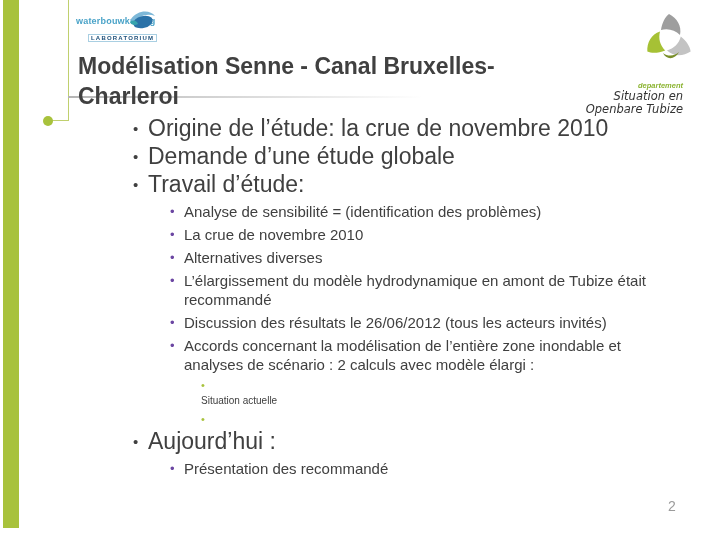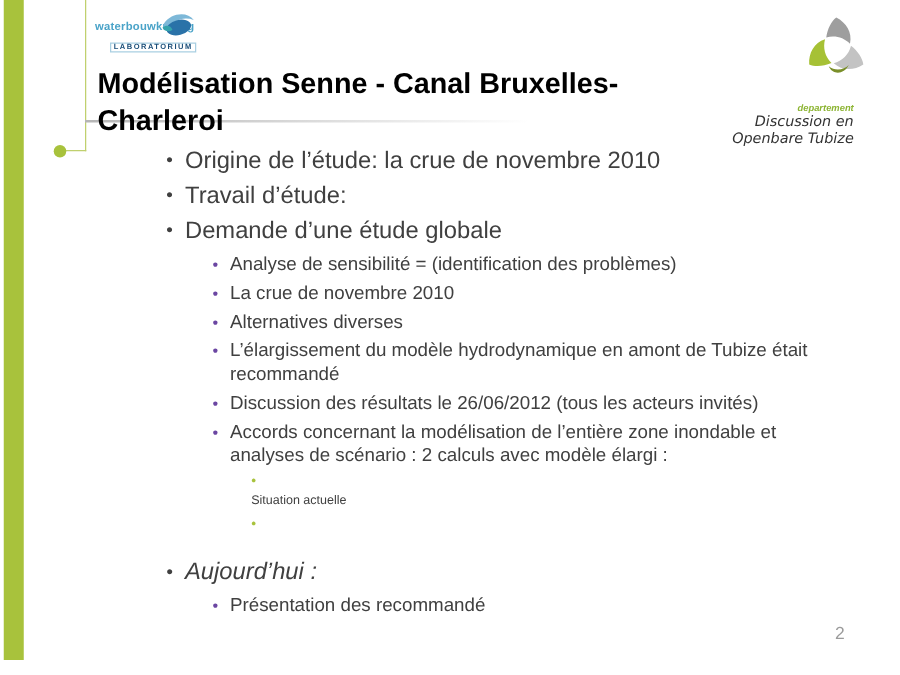--- a/index.html
+++ b/index.html
@@ -22,32 +22,32 @@
   .wb-icon{position:absolute;left:50px;top:-8px;}
   
   .mow-logo{position:absolute;top:13px;right:23px;width:150px;text-align:right;}
   .mow-icon{display:inline-block;margin:0;}
   .mow-dept{display:block;font-size:7.5px;font-style:italic;font-weight:bold;color:#8cb432;
     padding-right:14px;margin-top:14px;font-family:Liberation Sans, sans-serif;}
   .mow-line{display:block;font-size:11.5px;font-style:italic;color:#333333;line-height:13px;
     font-family:"DejaVu Sans", sans-serif;padding-right:14px;}
   
   .slide-title{position:absolute;left:78px;top:36px;width:512px;font-size:23px;font-weight:bold;
-    color:#000000;line-height:30px;}
+    color:#404040;line-height:30px;}
   
   .content{position:absolute;left:133px;top:112px;width:546px;padding-top:6px;}
   .item{display:flex;align-items:flex-start;}
   .bullet::before{content:"\2022";}
-  .l1{font-size:19px;line-height:21px;margin-bottom:7px;}
+  .l1{font-size:23px;line-height:21px;margin-bottom:7px;}
   .l1 .bullet{flex:none;width:15px;font-size:15px;color:#404040;}
   .l2{font-size:15px;line-height:19px;margin-bottom:4px;margin-left:37px;width:499px;}
   .l2 .bullet{flex:none;width:14px;font-size:13px;color:#6b46a2;}
   .l3{font-size:10px;line-height:15px;margin-bottom:4px;margin-left:68px;width:340px;flex-direction:column;}
   .l3 .bullet{flex:none;width:20px;font-size:11px;color:#a8c23c;}
-  .gap-before{margin-top:20px;font-style:italic;}
+  .gap-before{margin-top:4px;}
   
   .page-num{position:absolute;left:660px;top:498px;width:24px;text-align:center;
     font-size:14px;color:#9b9b9b;}
 </style>
 </head>
 <body>
 
 <div class="green-bar"></div>
 <div class="accent-vline"></div>
 <div class="accent-hline"></div>
@@ -69,38 +69,38 @@
 <div class="mow-logo">
   <span class="mow-icon">
     <svg width="56" height="50" viewBox="0 0 56 50">
       <path d="M28 1 C36 5 41 13 39 22 C34 17 27 15 20 17 C21 10 24 4 28 1 Z" fill="#9e9e9e"></path>
       <path d="M28 1 C36 5 41 13 39 22 C34 17 27 15 20 17 C21 10 24 4 28 1 Z" transform="rotate(120 28 26)" fill="#c3c3c3"></path>
       <path d="M28 1 C36 5 41 13 39 22 C34 17 27 15 20 17 C21 10 24 4 28 1 Z" transform="rotate(240 28 26)" fill="#a6c135"></path>
       <path d="M22 40 C27 44 34 43 38 39 C34 47 25 47 22 40 Z" fill="#7a8f2a"></path>
     </svg>
   </span>
   <span class="mow-dept">departement</span>
-  <span class="mow-line">Discussion en</span>
+  <span class="mow-line">Situation en</span>
   <span class="mow-line">Openbare Tubize</span>
 </div>
 
 <h1 class="slide-title">Modélisation Senne - Canal Bruxelles-Charleroi</h1>
 
 <div class="content">
   <div class="item l1">
     <span class="bullet"></span>
     <span>Origine de l’étude: la crue de novembre 2010</span>
   </div>
   <div class="item l1">
     <span class="bullet"></span>
-    <span>Travail d’étude:</span>
+    <span>Demande d’une étude globale</span>
   </div>
   <div class="item l1">
     <span class="bullet"></span>
-    <span>Demande d’une étude globale</span>
+    <span>Travail d’étude:</span>
   </div>
   <div class="item l2">
     <span class="bullet"></span>
     <span>Analyse de sensibilité = (identification des problèmes)</span>
   </div>
   <div class="item l2">
     <span class="bullet"></span>
     <span>La crue de novembre 2010</span>
   </div>
   <div class="item l2">

